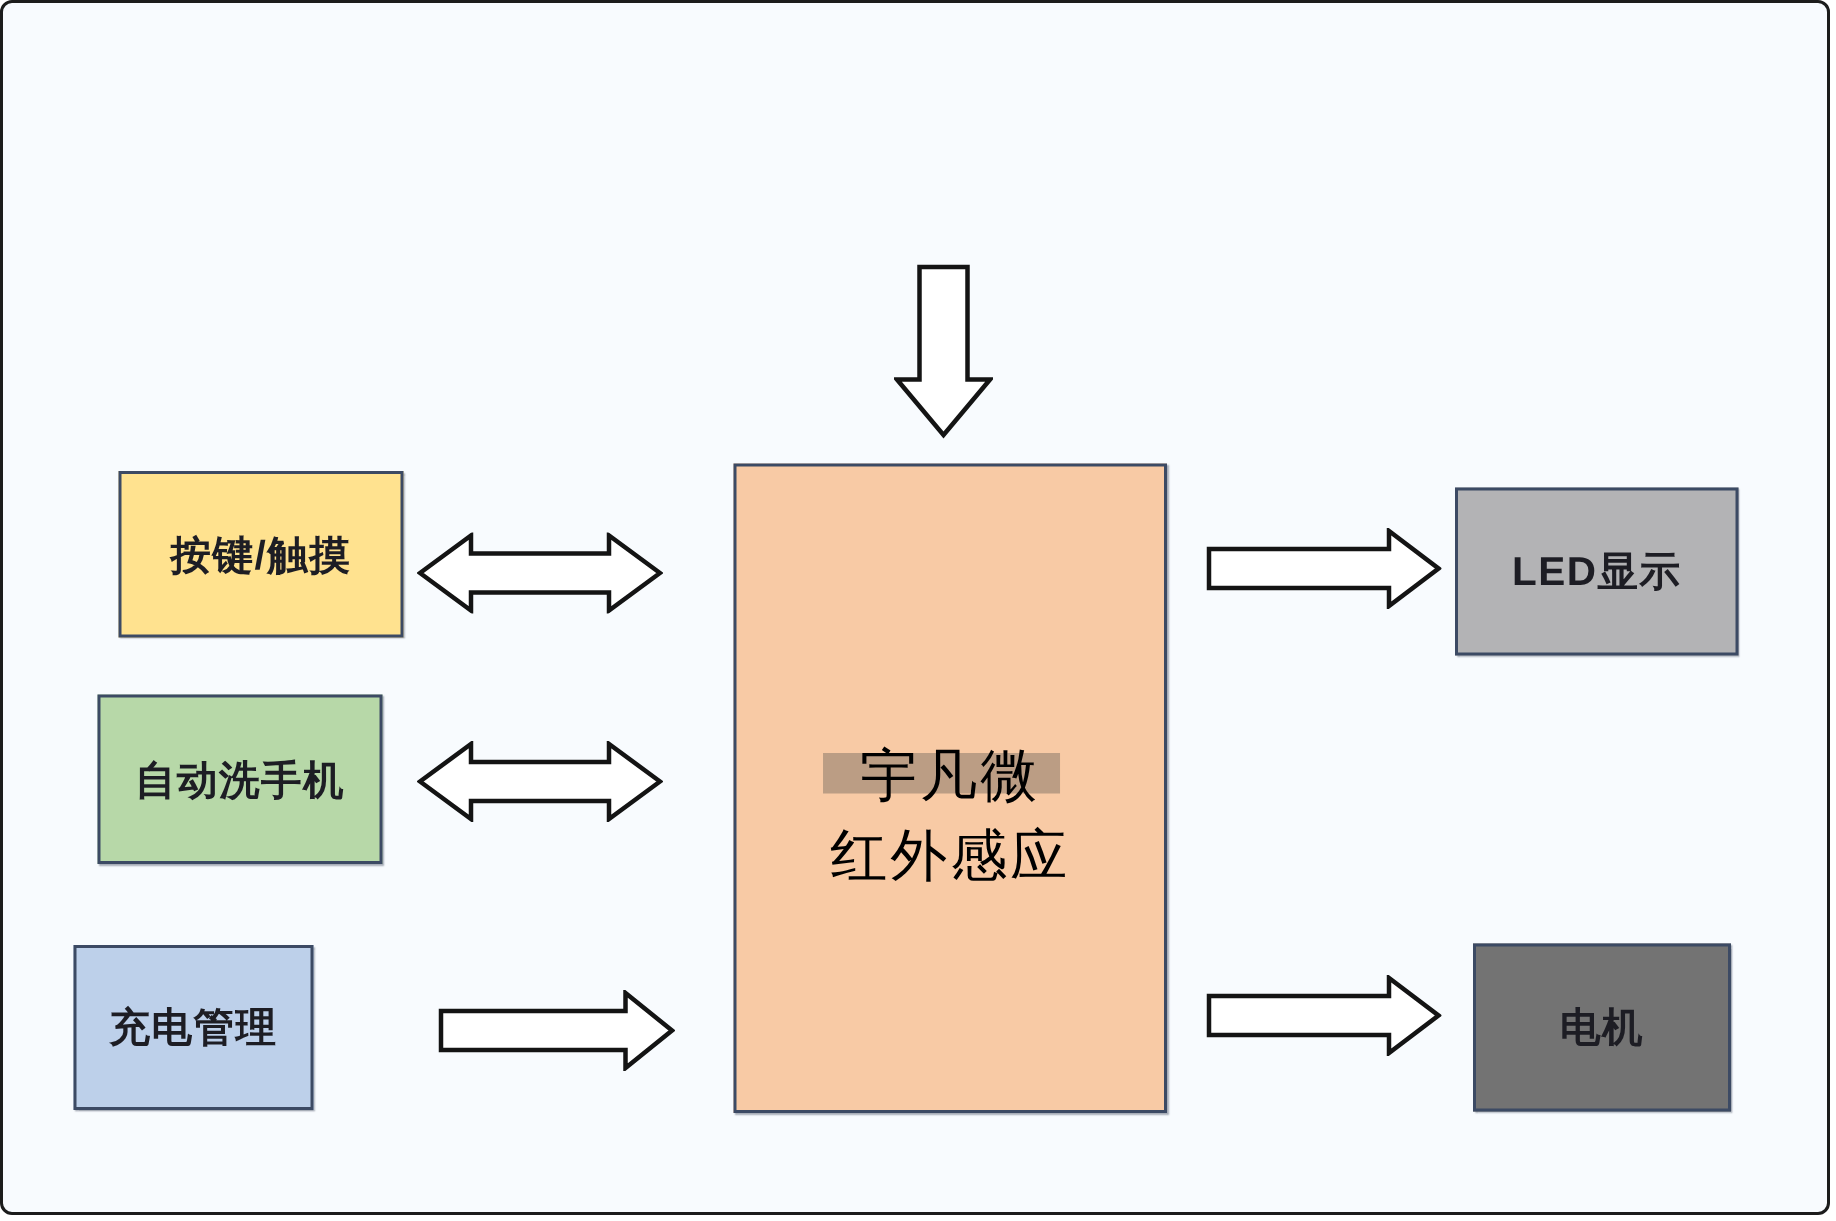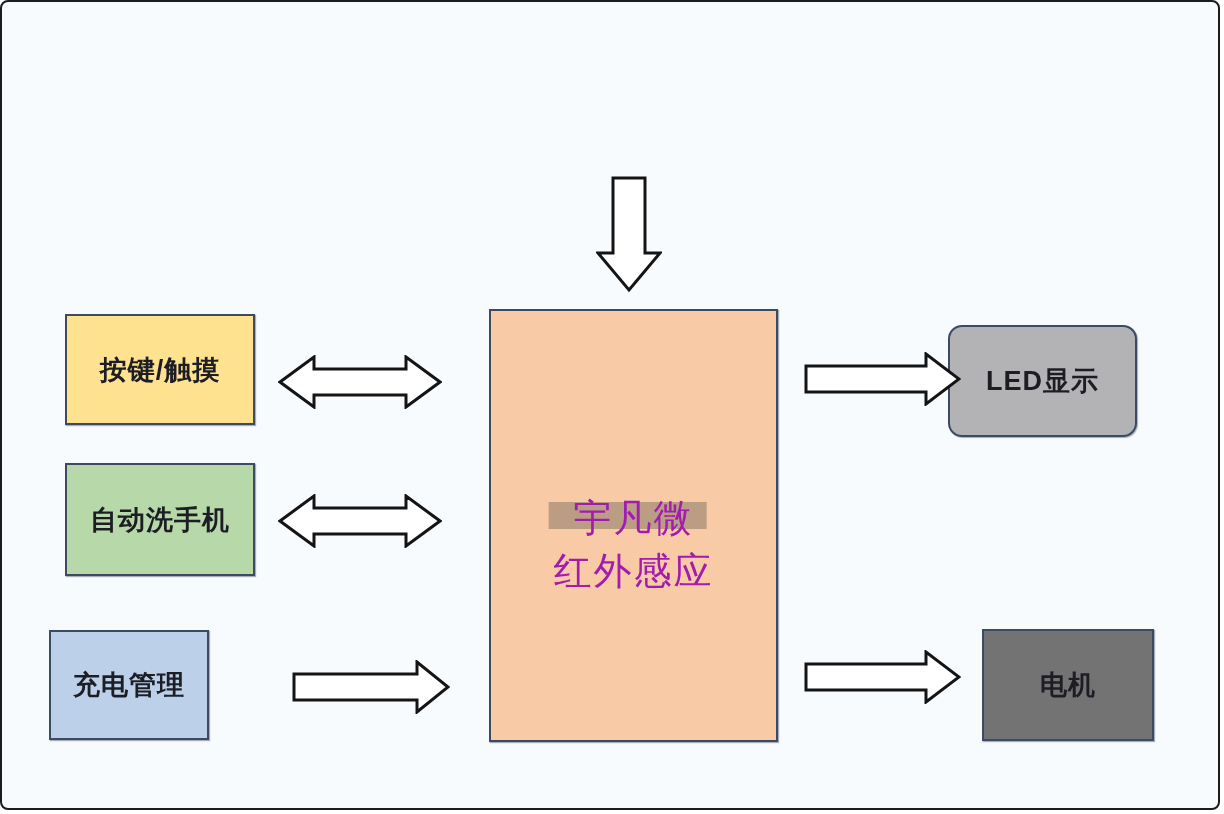--- a/index.html
+++ b/index.html
@@ -42,41 +42,41 @@
     left: 487px; top: 307px; width: 289px; height: 433px;
     background: #f8caa5;
     flex-direction: column;
     padding-top: 38px;
   }
   .mcu-line {
     position: relative;
     font-size: 38px;
     font-weight: 400;
     line-height: 53px;
-    color: #a21caf;
+    color: #000000;
     letter-spacing: 2px;
     white-space: nowrap;
   }
   .mcu-line .txt { position: relative; z-index: 2; }
   .watermark-strip {
     position: absolute;
     z-index: 1;
     left: 50%;
     transform: translateX(-54%);
     top: 10px;
     width: 158px;
     height: 27px;
     background: rgba(95, 90, 82, 0.40);
   }
   
-  #touch    { left: 63px; top: 312px; width: 190px; height: 111px; background: #ffe28f; }
+  #touch    { left: 77px; top: 312px; width: 190px; height: 111px; background: #ffe28f; }
   #infrared { left: 63px; top: 461px; width: 190px; height: 113px; background: #b7d8a8; }
   #charge   { left: 47px; top: 628px; width: 160px; height: 110px; background: #bdd0ea; }
   
-  #led   { left: 946px; top: 323px; width: 189px; height: 112px; background: #b3b3b5; border-radius: 14px; }
+  #led   { left: 968px; top: 323px; width: 189px; height: 112px; background: #b3b3b5; }
   #motor { left: 980px; top: 627px; width: 172px; height: 112px; background: #737373; }
   .arrow { position: absolute; }
   .arrow polygon {
     fill: #ffffff;
     stroke: #141414;
     stroke-width: 3;
     stroke-linejoin: miter;
   }
 </style>
 </head>

